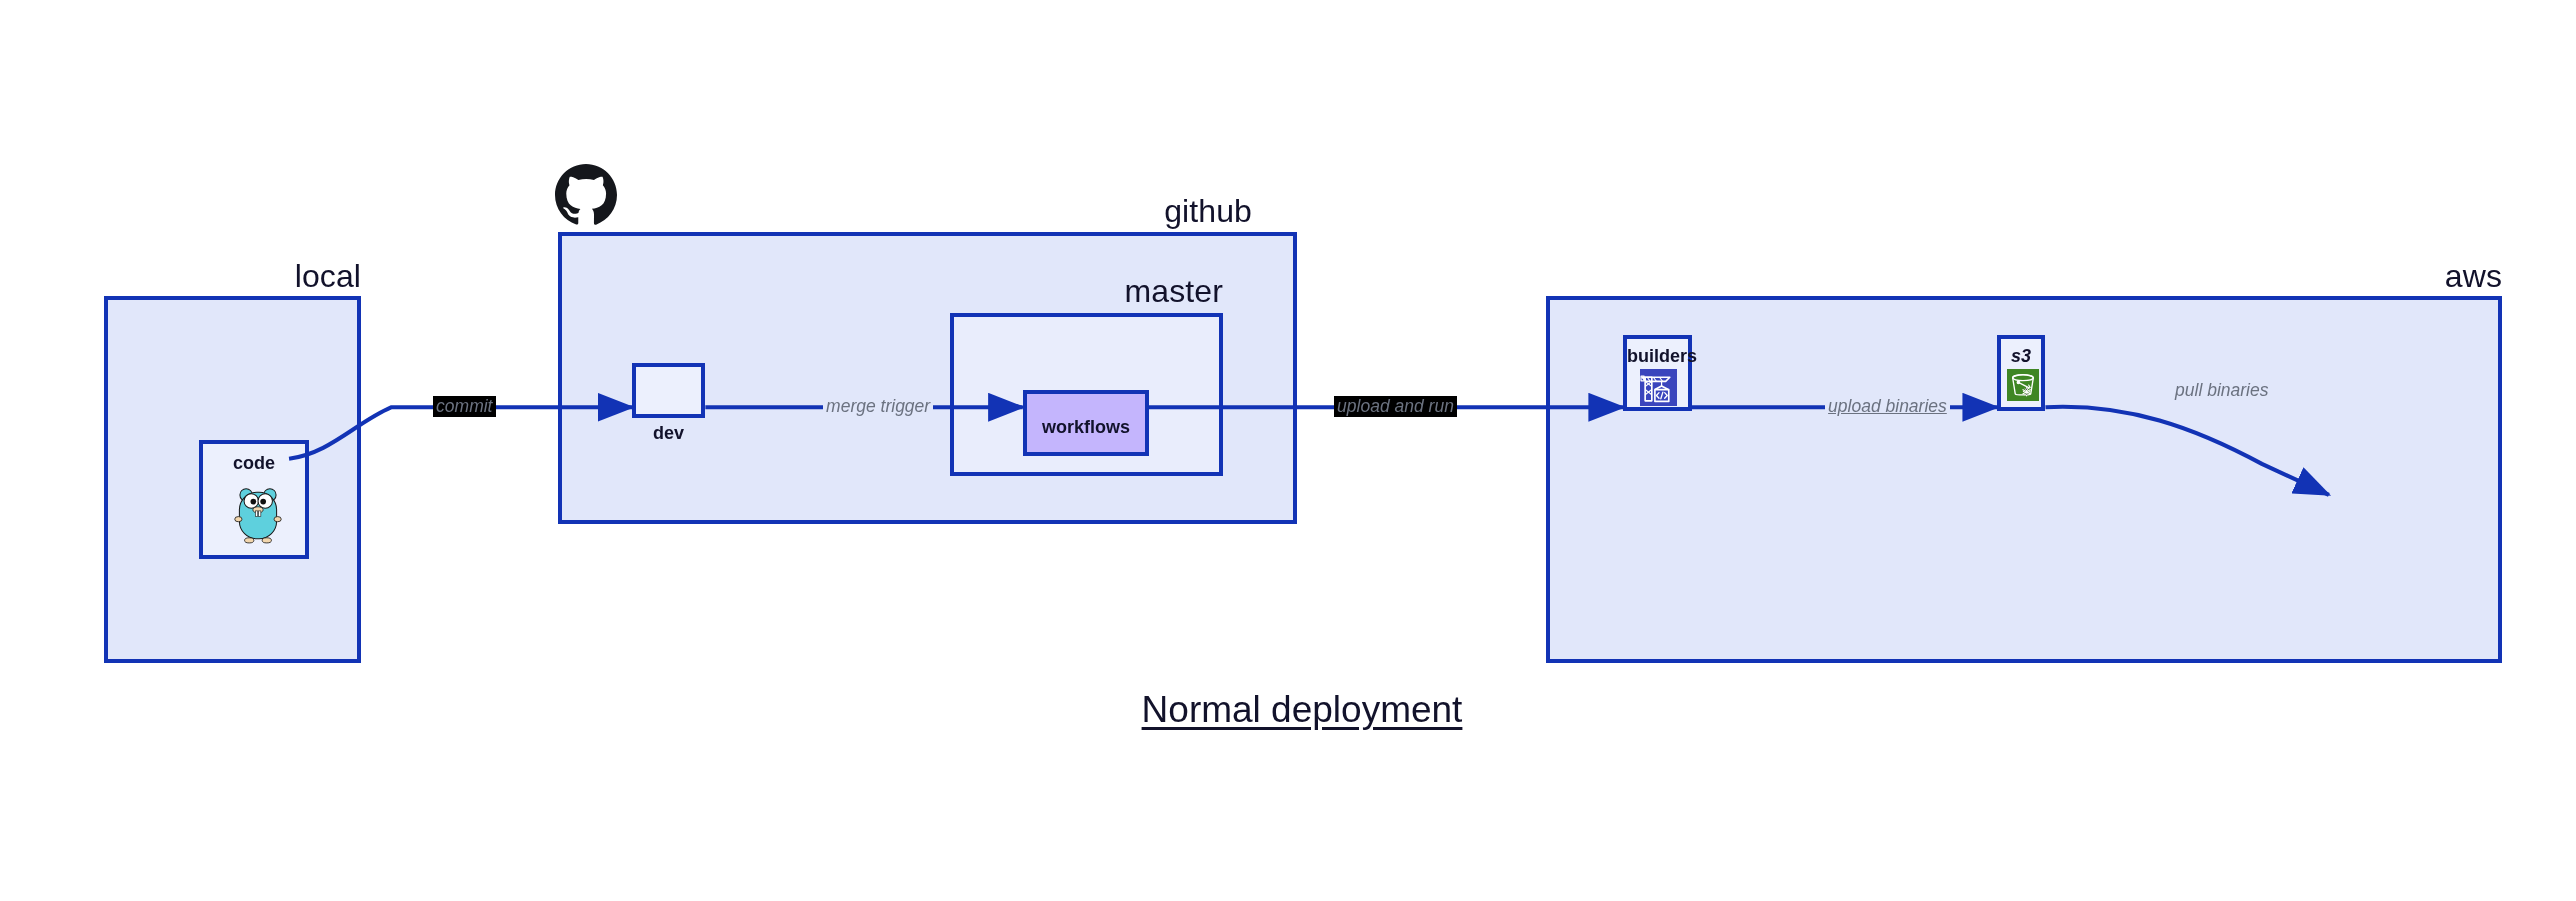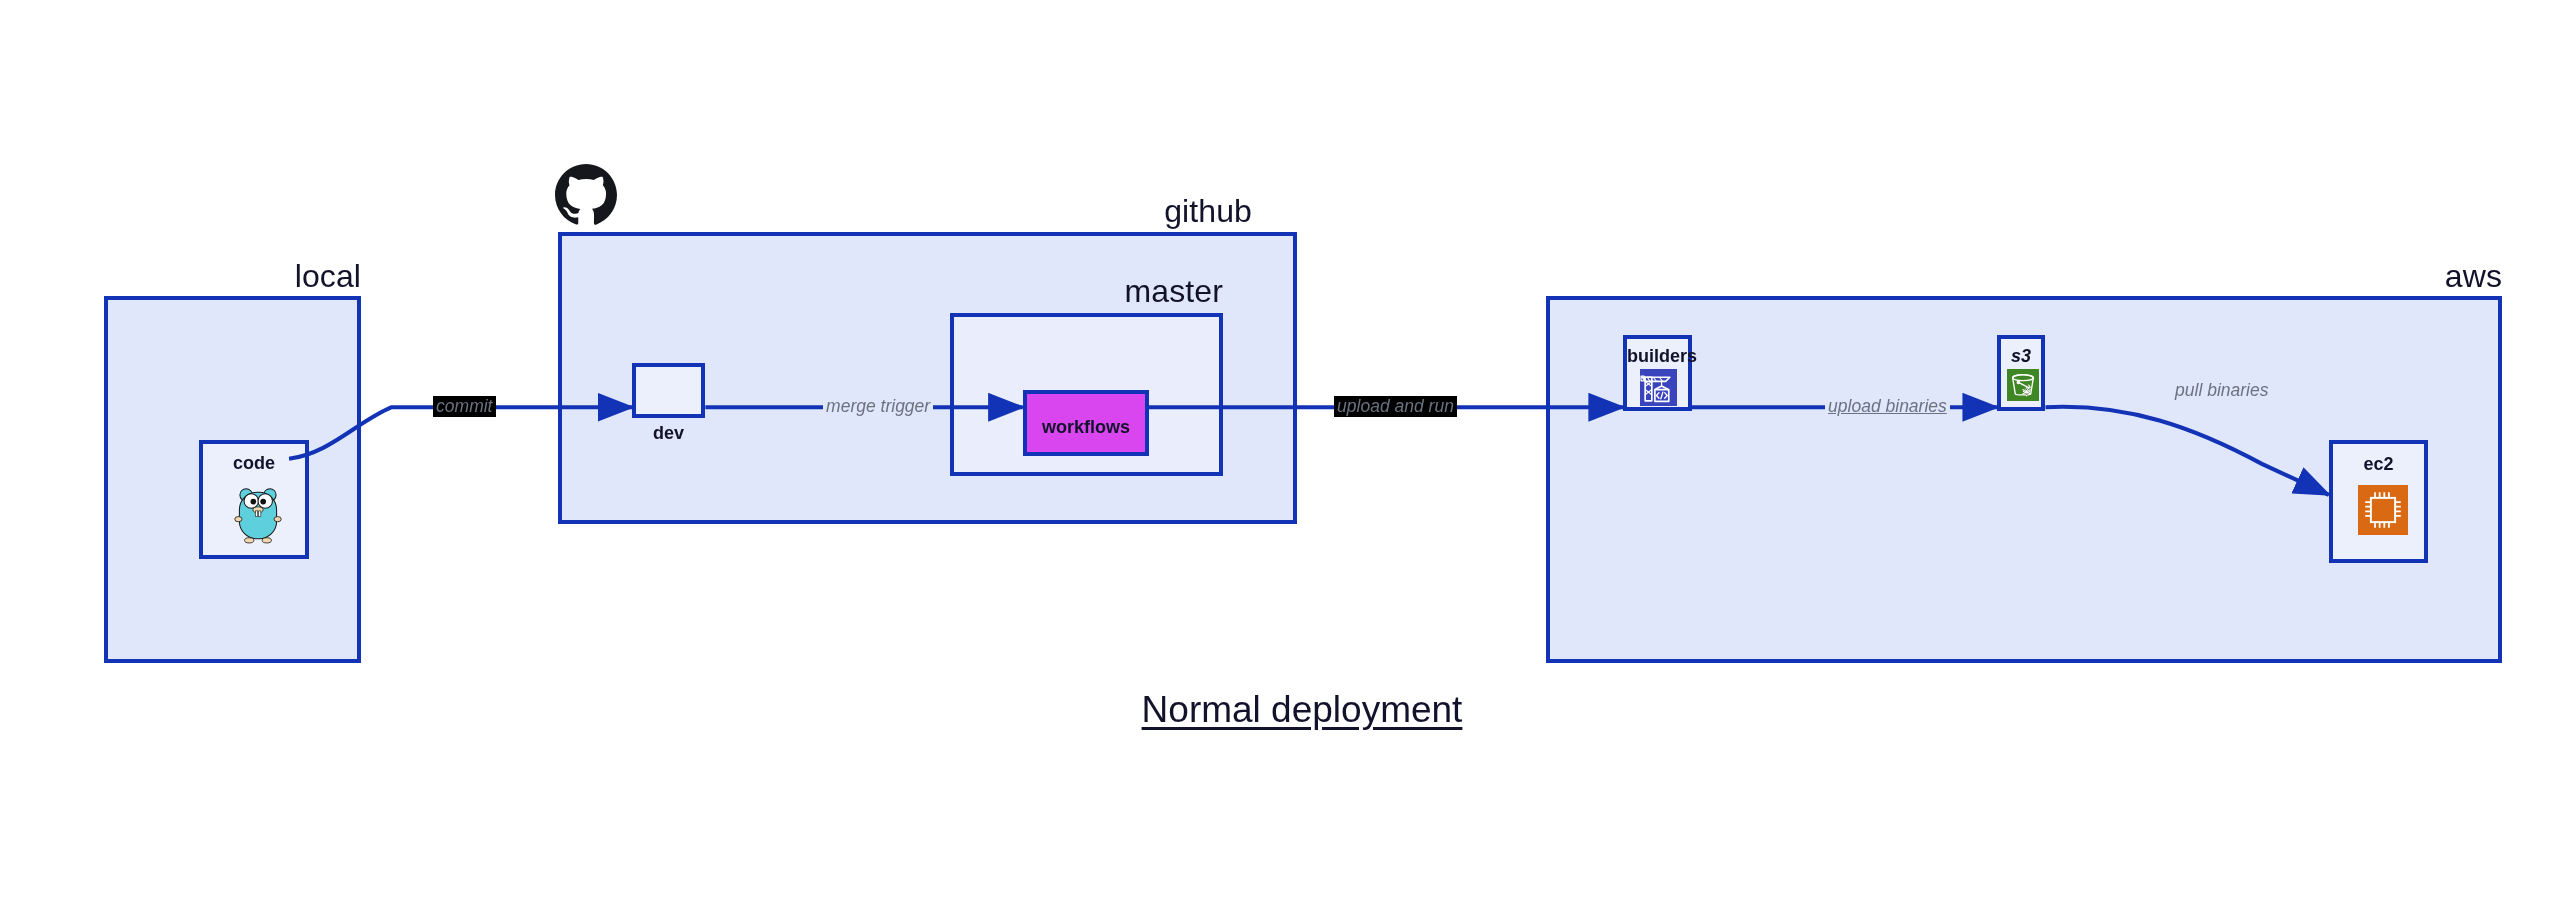--- a/index.html
+++ b/index.html
@@ -9,21 +9,21 @@
     overflow:hidden;
     position:relative;
   }
   #stage{position:absolute;left:0;top:0;width:2604px;height:902px;}
 
   
   .zone,.node{position:absolute;box-sizing:border-box;}
   .zone{border:4.6px solid #1233b5;background:#e1e7fa;}
   .zone.l2{background:#e9edfc;border-width:4.1px;}
   .node{border:4.1px solid #1233b5;background:#ecf0fd;}
-  .node.l3{background:#d946ef;text-decoration:underline;}
+  .node.l3{background:#c4b5fd;text-decoration:underline;}
 
   
   .zone-title{
     position:absolute;
     color:#12122b;
     font-size:32px;
     font-weight:400;
     letter-spacing:0.1px;
     white-space:nowrap;
     text-align:right;
@@ -176,37 +176,20 @@
 
         <g stroke="#ffffff" stroke-width="2.2" stroke-linecap="round">
           <path d="M38 36 L38 52 M31 40 L45 48 M45 40 L31 48"></path>
           <path d="M35 38.5 L38 41 L41 38.5 M35 49.5 L38 47 L41 49.5" stroke-width="1.8"></path>
           <path d="M31.5 43.5 L33.5 44 L33.5 41.8 M44.5 43.5 L42.5 44 L42.5 46.2" stroke-width="1.8"></path>
         </g>
       </svg>
     </div>
   </div>
 
-  <div class="node" style="left:2329px;top:440px;width:99px;height:123px;">
-    <div class="node-title" style="top:10.3px;">ec2</div>
-    <div class="icon-wrap" style="left:25px;top:41px;width:50px;height:50px;">
-      <svg viewBox="0 0 97 97" width="50" height="50">
-        <rect x="0" y="0" width="97" height="97" fill="#d96a13"></rect>
-        <g fill="none" stroke="#ffffff" stroke-width="3.8">
-          <rect x="25" y="25" width="47" height="47"></rect>
-        </g>
-        <g stroke="#ffffff" stroke-width="3.4" stroke-linecap="butt">
-          <path d="M33 25 L33 14 M42 25 L42 14 M51 25 L51 14 M60 25 L60 14"></path>
-          <path d="M33 72 L33 83 M42 72 L42 83 M51 72 L51 83 M60 72 L60 83"></path>
-          <path d="M25 33 L14 33 M25 42 L14 42 M25 51 L14 51 M25 60 L14 60"></path>
-          <path d="M72 33 L83 33 M72 42 L83 42 M72 51 L83 51 M72 60 L83 60"></path>
-        </g>
-      </svg>
-    </div>
-  </div>
 
   <svg class="svg-layer" viewBox="0 0 5054 1750">
     <defs>
       <marker id="ah" markerWidth="9" markerHeight="7" refX="8.4" refY="3.5" orient="auto" markerUnits="strokeWidth">
         <path d="M0,0 L9,3.5 L0,7 z" fill="#1233b5"></path>
       </marker>
     </defs>
     <g fill="none" stroke="#1233b5" stroke-width="8">
 
       <path d="M561 890 C 640 880 690 820 760 790 L 1227 790" marker-end="url(#ah)"></path>

